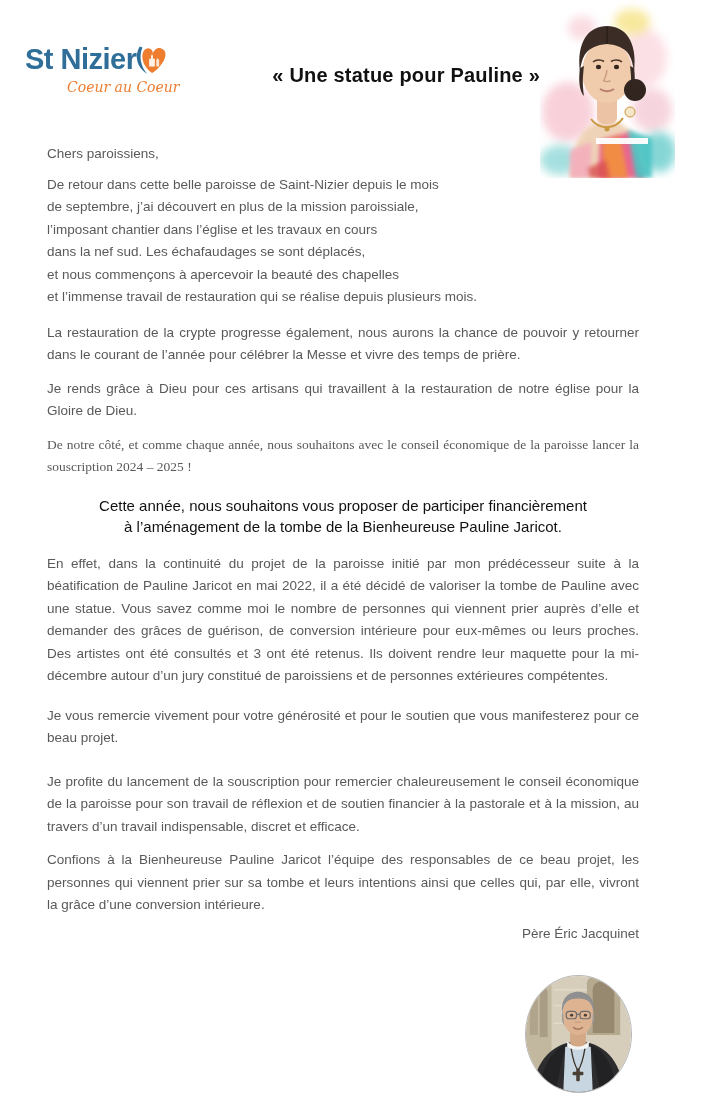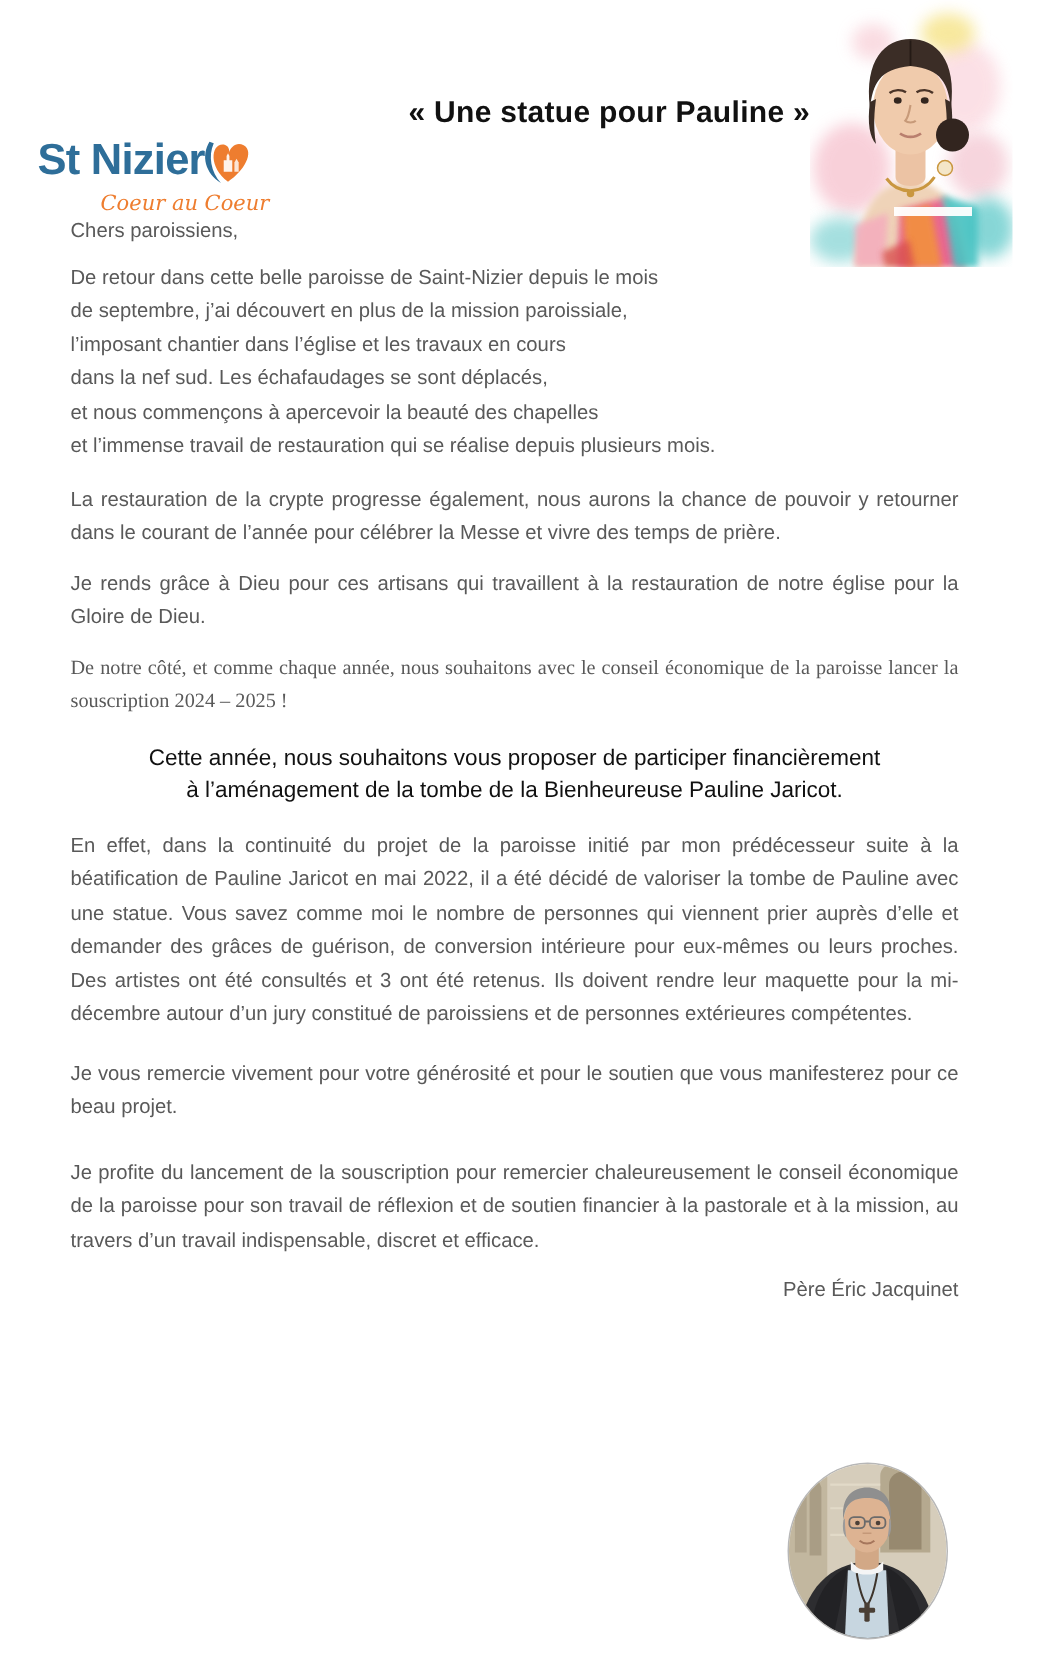--- a/index.html
+++ b/index.html
@@ -1,21 +1,21 @@
 <!DOCTYPE html>
 <html><head>
 <meta charset="utf-8">
 <style>
   html,body{margin:0;padding:0;background:#ffffff;}
   .page{
     position:relative;width:706px;height:1113px;background:#ffffff;overflow:hidden;
     font-family:"Liberation Sans",sans-serif;
   }
   
-  .logo{position:absolute;left:25px;top:45px;width:165px;margin-top:48px;}
+  .logo{position:absolute;left:25px;top:45px;width:165px;}
   .logo-row{display:flex;align-items:flex-start;}
   .logo-brand{
     font-size:29px;font-weight:bold;color:#2e6e99;letter-spacing:-0.5px;line-height:1;
   }
   .logo-heart{margin-left:-4px;margin-top:-10px;}
   .logo-tagline{
     font-family:"DejaVu Serif",serif;font-style:italic;color:#ee7d2f;
     font-size:14px;margin-top:-2px;margin-left:42px;white-space:nowrap;
   }
   .doc-title{
@@ -131,20 +131,21 @@
 et nous commençons à apercevoir la beauté des chapelles
 et l’immense travail de restauration qui se réalise depuis plusieurs mois.</p>
     <p class="p-std">La restauration de la crypte progresse également, nous aurons la chance de pouvoir y retourner dans le courant de l’année pour célébrer la Messe et vivre des temps de prière.</p>
     <p class="p-std">Je rends grâce à Dieu pour ces artisans qui travaillent à la restauration de notre église pour la Gloire de Dieu.</p>
     <p class="p-before-hl">De notre côté, et comme chaque année, nous souhaitons avec le conseil économique de la paroisse lancer la souscription 2024 – 2025 !</p>
     <p class="highlight">Cette année, nous souhaitons vous proposer de participer financièrement
 à l’aménagement de la tombe de la Bienheureuse Pauline Jaricot.</p>
     <p class="p-6">En effet, dans la continuité du projet de la paroisse initié par mon prédécesseur suite à la béatification de Pauline Jaricot en mai 2022, il a été décidé de valoriser la tombe de Pauline avec une statue. Vous savez comme moi le nombre de personnes qui viennent prier auprès d’elle et demander des grâces de guérison, de conversion intérieure pour eux-mêmes ou leurs proches. Des artistes ont été consultés et 3 ont été retenus. Ils doivent rendre leur maquette pour la mi-décembre autour d’un jury constitué de paroissiens et de personnes extérieures compétentes.</p>
     <p class="p-7">Je vous remercie vivement pour votre générosité et pour le soutien que vous manifesterez pour ce beau projet.</p>
     <p class="p-8">Je profite du lancement de la souscription pour remercier chaleureusement le conseil économique de la paroisse pour son travail de réflexion et de soutien financier à la pastorale et à la mission, au travers d’un travail indispensable, discret et efficace.</p>
+    <p class="p-9">Confions à la Bienheureuse Pauline Jaricot l’équipe des responsables de ce beau projet, les personnes qui viennent prier sur sa tombe et leurs intentions ainsi que celles qui, par elle, vivront la grâce d’une conversion intérieure.</p>
     <p class="signature">Père Éric Jacquinet</p>
   </div>
 
   <div class="priest-photo">
     <svg viewBox="0 0 107 118" preserveAspectRatio="none">
 
       <rect x="0" y="0" width="107" height="118" fill="#d6cdbb"></rect>
       <rect x="0" y="0" width="26" height="118" fill="#c2b79f"></rect>
       <path d="M4,10 L8,2 L12,10 L12,60 L4,60 Z" fill="#b0a48c"></path>
       <path d="M14,16 L18,6 L22,16 L22,62 L14,62 Z" fill="#a99d85"></path>

